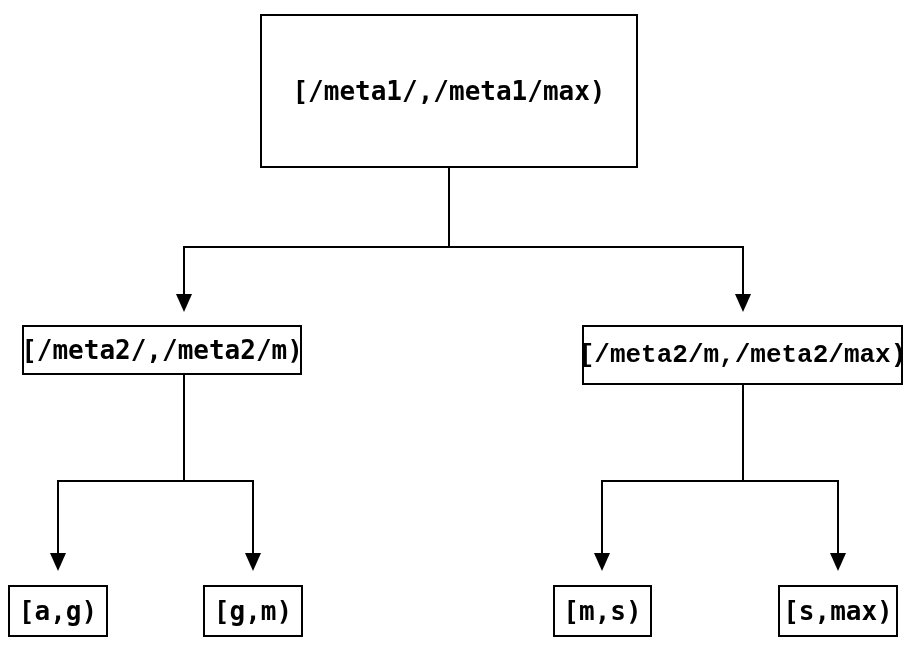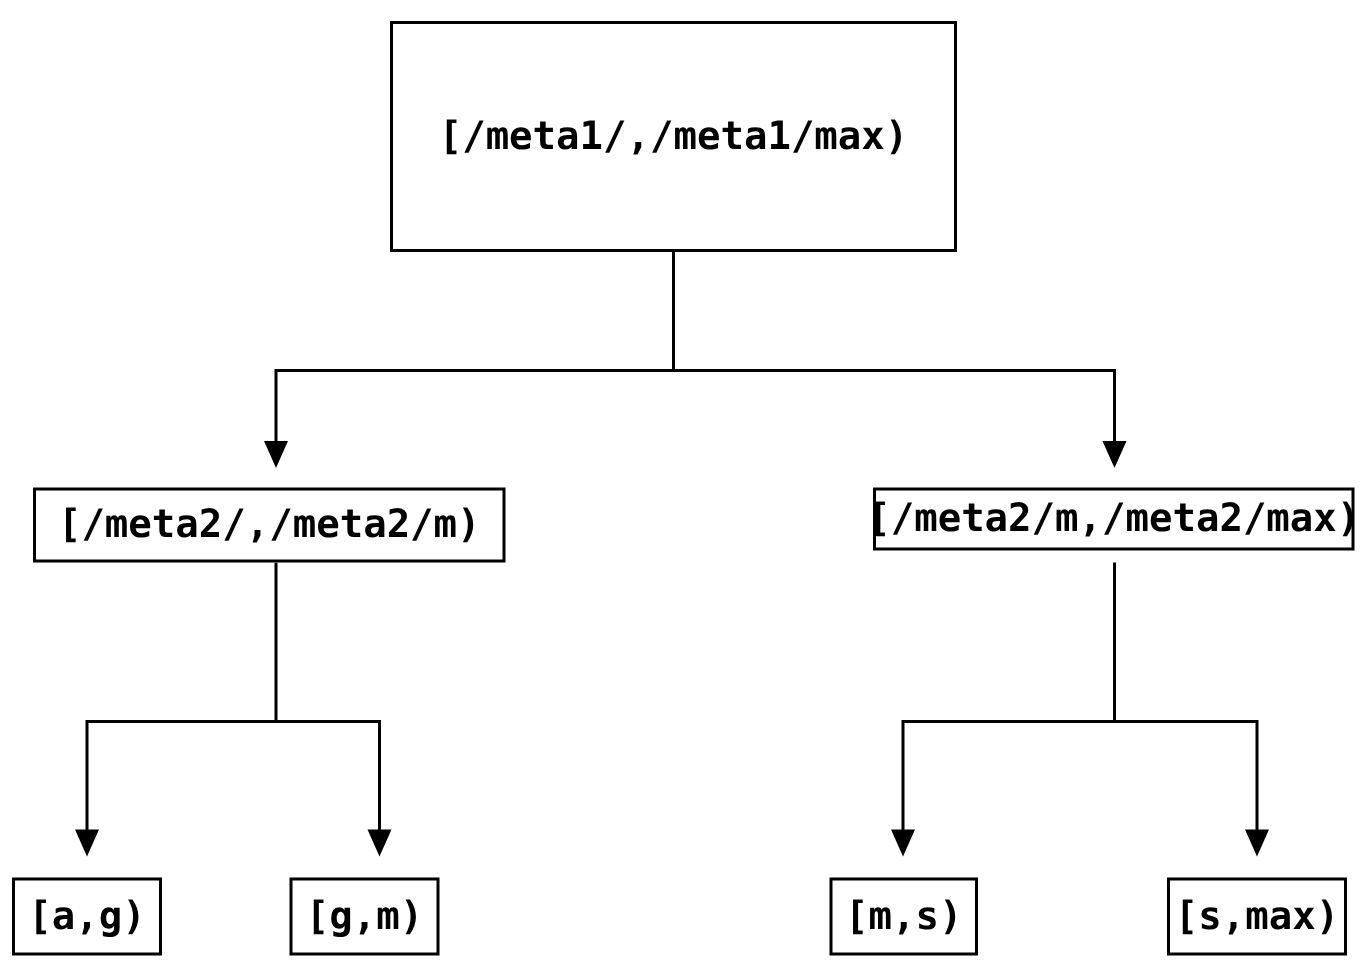--- a/index.html
+++ b/index.html
@@ -38,24 +38,24 @@
     background: #ffffff;
     display: flex;
     align-items: center;
     justify-content: center;
     color: #000000;
     font-size: 26px;
     font-weight: bold;
     white-space: nowrap;
   }
   .node-root      { left: 260px; top: 14px;  width: 378px; height: 154px; }
-  .node-mid-left  { left: 22px;  top: 325px; width: 315px; height: 50px; align-items: center; }
-  .node-mid-right { left: 582px; top: 325px; width: 321px; height: 42px; }
+  .node-mid-left  { left: 22px;  top: 325px; width: 280px; height: 50px; align-items: center; }
+  .node-mid-right { left: 582px; top: 325px; width: 321px; height: 60px; font-family: Liberation Mono, monospace; }
   .node-leaf-ag   { left: 8px;   top: 585px; width: 100px; height: 52px; }
-  .node-leaf-gm   { left: 193px; top: 585px; width: 100px; height: 52px; }
+  .node-leaf-gm   { left: 203px; top: 585px; width: 100px; height: 52px; }
   .node-leaf-ms   { left: 553px; top: 585px; width: 99px;  height: 52px; }
   .node-leaf-smax { left: 778px; top: 585px; width: 120px; height: 52px; }
 </style>
 </head>
 <body>
 
 <div class="canvas">
 
   <svg class="edges" viewBox="0 0 912 652" xmlns="http://www.w3.org/2000/svg">
 

